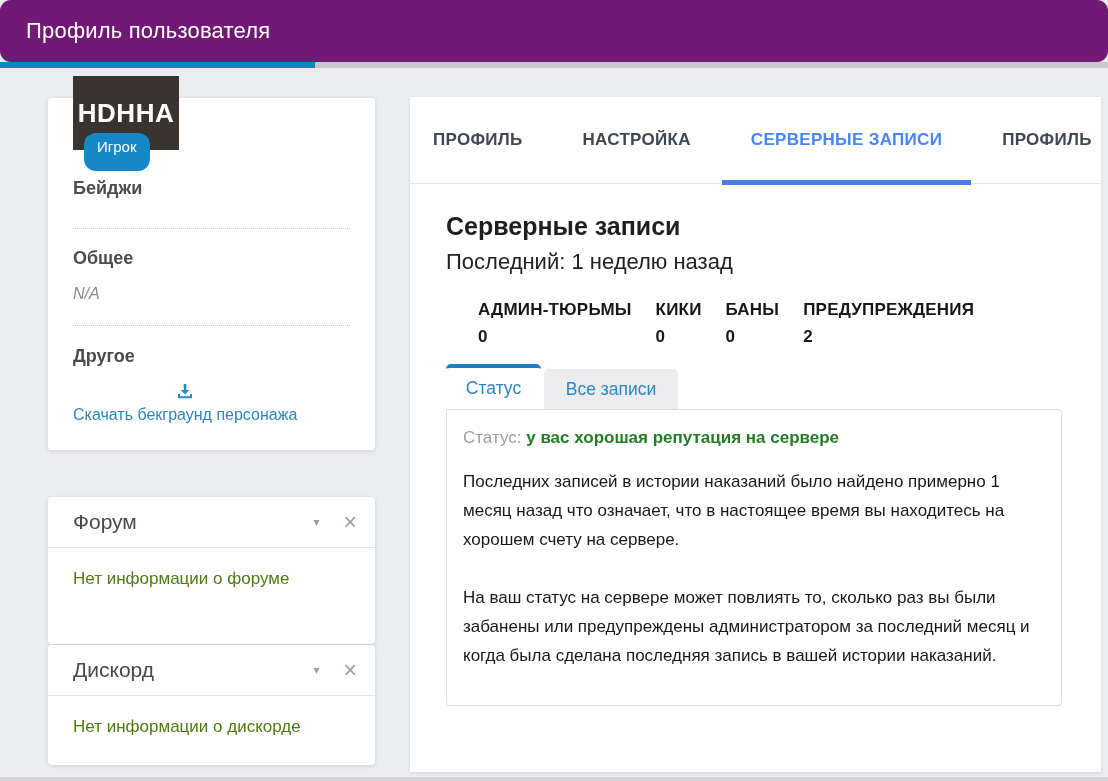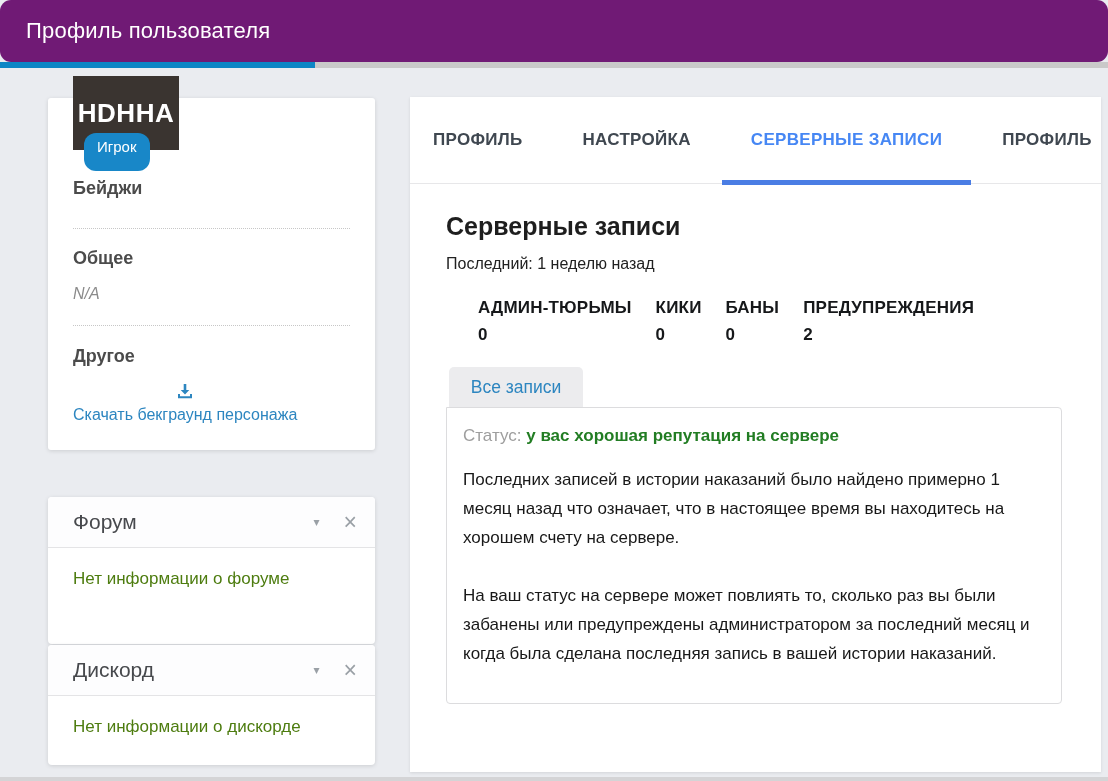--- a/index.html
+++ b/index.html
@@ -37,21 +37,21 @@
 
   
   .main-card { left:410px; top:97px; width:691px; height:675px; border-radius:0; box-shadow:0 1px 3px rgba(0,0,0,.1); }
   .main-tabs { height:87px; border-bottom:1px solid #e7e7e9; display:flex; align-items:center; padding-left:23px; }
   .main-tab { font-size:17px; font-weight:700; color:#3f4750; letter-spacing:.3px; margin-right:60px; height:87px; display:flex; align-items:center; position:relative; cursor:pointer; white-space:nowrap; }
   .main-tab.active { color:#4687f4; padding:0 29px; margin-left:-29px; margin-right:31px; }
   .main-tab.active::after { content:""; position:absolute; left:0; right:0; bottom:-1px; height:5px; background:#4a7de4; }
 
   .main-content { padding:27px 39px 0 36px; }
   .rec-title { font-size:25px; font-weight:700; color:#1e1e1e; line-height:30px; }
-  .rec-sub { font-size:16px; color:#212121; margin-top:14px; }
+  .rec-sub { font-size:22px; color:#212121; margin-top:8px; }
 
   .stats-row { display:flex; gap:24px; margin-top:25px; padding-left:32px; }
   .stat { display:flex; flex-direction:column; }
   .stat-label { font-size:17px; font-weight:700; color:#16181a; letter-spacing:.2px; white-space:nowrap; }
   .stat-value { font-size:17px; font-weight:700; color:#16181a; margin-top:7px; }
 
   .sub-tabs { display:flex; margin-top:17px; position:relative; z-index:2; }
   .sub-tab { font-size:17.5px; color:#2d86c0; text-align:center; cursor:pointer; }
   .sub-tab.active { width:95px; height:45px; line-height:41px; background:#ffffff; border-top:4px solid #1681c2; border-radius:5px 5px 0 0; margin-bottom:-1px; }
   .sub-tab.inactive { width:134px; height:40px; line-height:40px; background:#ececee; border-radius:5px 5px 0 0; margin-top:5px; margin-left:3px; }
@@ -142,20 +142,21 @@
         <span class="stat-label">БАНЫ</span>
         <span class="stat-value">0</span>
       </div>
       <div class="stat">
         <span class="stat-label">ПРЕДУПРЕЖДЕНИЯ</span>
         <span class="stat-value">2</span>
       </div>
     </div>
 
     <div class="sub-tabs">
+      <div class="sub-tab active">Статус</div>
       <div class="sub-tab inactive">Все записи</div>
     </div>
 
     <div class="records-box">
       <div class="status-line">
         <span class="status-label">Статус:</span>
         <span class="status-value">у вас хорошая репутация на сервере</span>
       </div>
       <div class="rec-par par1">Последних записей в истории наказаний было найдено примерно 1 месяц назад что означает, что в настоящее время вы находитесь на хорошем счету на сервере.</div>
       <div class="rec-par par2">На ваш статус на сервере может повлиять то, сколько раз вы были забанены или предупреждены администратором за последний месяц и когда была сделана последняя запись в вашей истории наказаний.</div>

